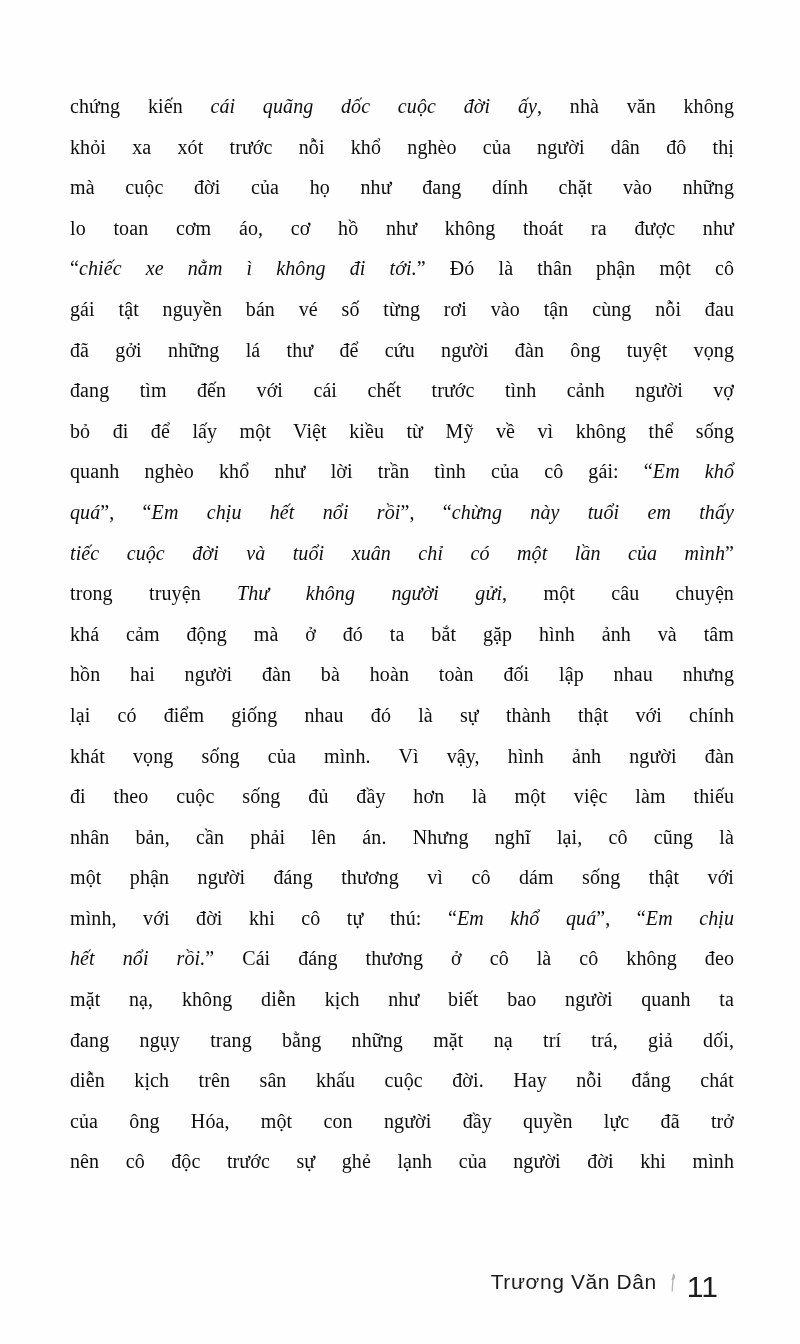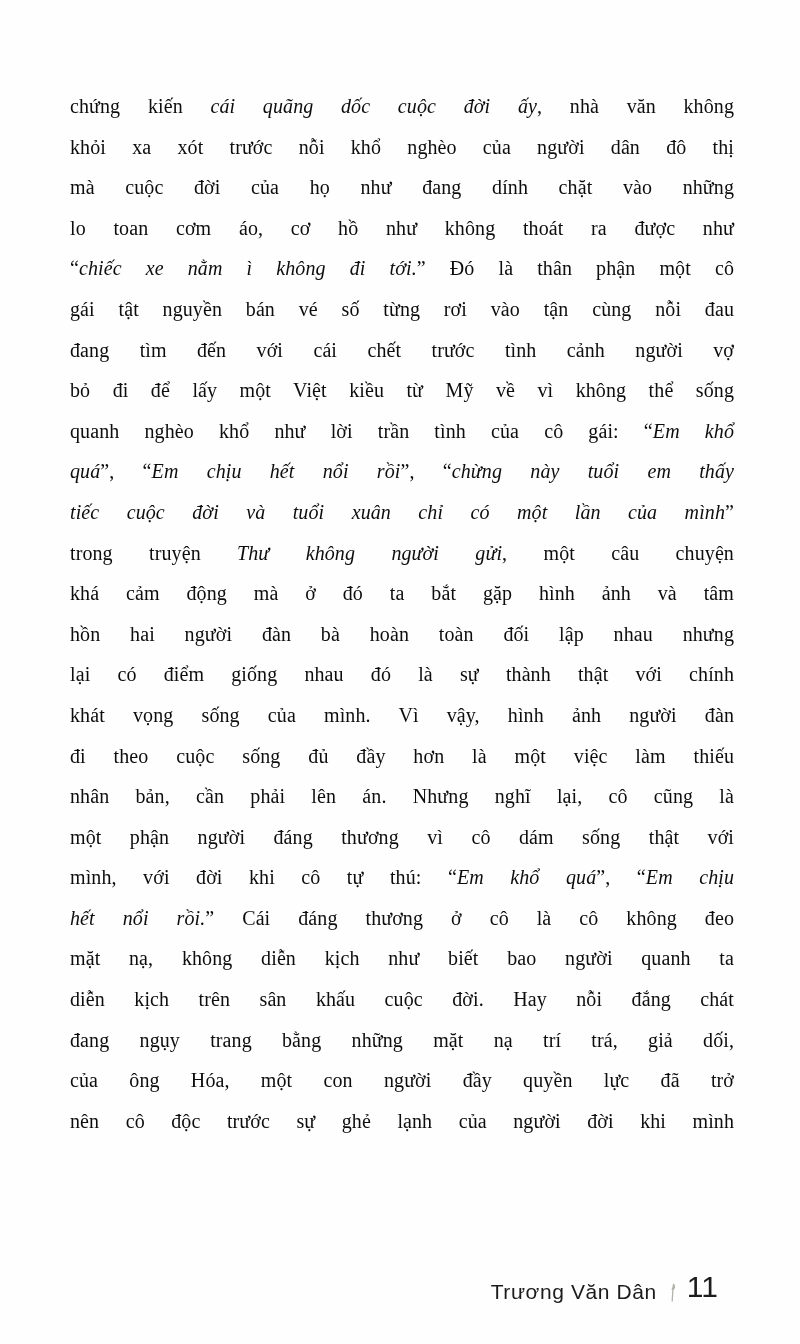--- a/index.html
+++ b/index.html
@@ -34,21 +34,21 @@
     letter-spacing: 0.1px;
   }
   .line .it {
     font-style: italic;
   }
   .footer {
     position: absolute;
     top: 1270px;
     right: 82px;
     display: flex;
-    align-items: flex-end;
+    align-items: flex-start;
     gap: 9px;
     font-family: "Liberation Sans", sans-serif;
     font-size: 21px;
     letter-spacing: 0.6px;
     color: #1c1c1c;
   }
   .fleuron {
     display: inline-block;
     width: 12px;
     height: 24px;
@@ -63,38 +63,39 @@
 
 <div class="page">
 
   <div class="text-block">
       <div class="line"><span>chứng kiến </span><span class="it">cái quãng dốc cuộc đời ấy</span><span>, nhà văn không</span></div>
       <div class="line"><span>khỏi xa xót trước nỗi khổ nghèo của người dân đô thị</span></div>
       <div class="line"><span>mà cuộc đời của họ như đang dính chặt vào những</span></div>
       <div class="line"><span>lo toan cơm áo, cơ hồ như không thoát ra được như</span></div>
       <div class="line"><span>“</span><span class="it">chiếc xe nằm ì không đi tới.</span><span>” Đó là thân phận một cô</span></div>
       <div class="line"><span>gái tật nguyền bán vé số từng rơi vào tận cùng nỗi đau</span></div>
+      <div class="line"><span>đã gởi những lá thư để cứu người đàn ông tuyệt vọng</span></div>
       <div class="line"><span>đang tìm đến với cái chết trước tình cảnh người vợ</span></div>
       <div class="line"><span>bỏ đi để lấy một Việt kiều từ Mỹ về vì không thể sống</span></div>
       <div class="line"><span>quanh nghèo khổ như lời trần tình của cô gái: “</span><span class="it">Em khổ</span></div>
       <div class="line"><span class="it">quá</span><span>”, “</span><span class="it">Em chịu hết nổi rồi</span><span>”, “</span><span class="it">chừng này tuổi em thấy</span></div>
       <div class="line"><span class="it">tiếc cuộc đời và tuổi xuân chỉ có một lần của mình</span><span>”</span></div>
       <div class="line"><span>trong truyện </span><span class="it">Thư không người gửi</span><span>, một câu chuyện</span></div>
       <div class="line"><span>khá cảm động mà ở đó ta bắt gặp hình ảnh và tâm</span></div>
       <div class="line"><span>hồn hai người đàn bà hoàn toàn đối lập nhau nhưng</span></div>
       <div class="line"><span>lại có điểm giống nhau đó là sự thành thật với chính</span></div>
       <div class="line"><span>khát vọng sống của mình. Vì vậy, hình ảnh người đàn</span></div>
       <div class="line"><span>đi theo cuộc sống đủ đầy hơn là một việc làm thiếu</span></div>
       <div class="line"><span>nhân bản, cần phải lên án. Nhưng nghĩ lại, cô cũng là</span></div>
       <div class="line"><span>một phận người đáng thương vì cô dám sống thật với</span></div>
       <div class="line"><span>mình, với đời khi cô tự thú: “</span><span class="it">Em khổ quá</span><span>”, “</span><span class="it">Em chịu</span></div>
       <div class="line"><span class="it">hết nổi rồi.</span><span>” Cái đáng thương ở cô là cô không đeo</span></div>
       <div class="line"><span>mặt nạ, không diễn kịch như biết bao người quanh ta</span></div>
+      <div class="line"><span>đang ngụy trang bằng những mặt nạ trí trá, giả dối,</span></div>
       <div class="line"><span>diễn kịch trên sân khấu cuộc đời. Hay nỗi đắng chát</span></div>
-      <div class="line"><span>đang ngụy trang bằng những mặt nạ trí trá, giả dối,</span></div>
       <div class="line"><span>của ông Hóa, một con người đầy quyền lực đã trở</span></div>
       <div class="line"><span>nên cô độc trước sự ghẻ lạnh của người đời khi mình</span></div>
     </div>
 
   <div class="footer">
     <span>Trương Văn Dân</span>
     <span class="fleuron">
       <svg width="12" height="24" viewBox="0 0 12 24" aria-hidden="true">
         <path d="M7.2 3.2 C 9.4 4.6, 9.8 7.2, 8.4 9.0 C 7.4 10.2, 6.2 10.4, 5.4 9.8 C 6.4 8.2, 6.6 5.6, 7.2 3.2 Z" fill="#b3b3ad"></path>
         <path d="M7.0 9.5 C 6.6 13.5, 6.4 17.5, 6.2 21.0" stroke="#b3b3ad" stroke-width="1.3" fill="none" stroke-linecap="round"></path>

